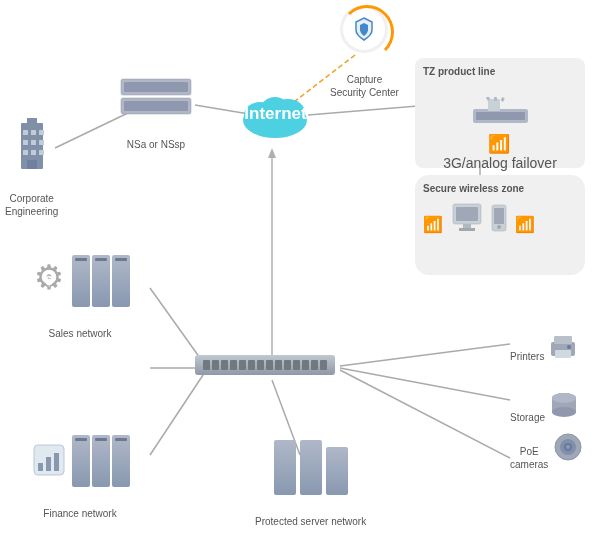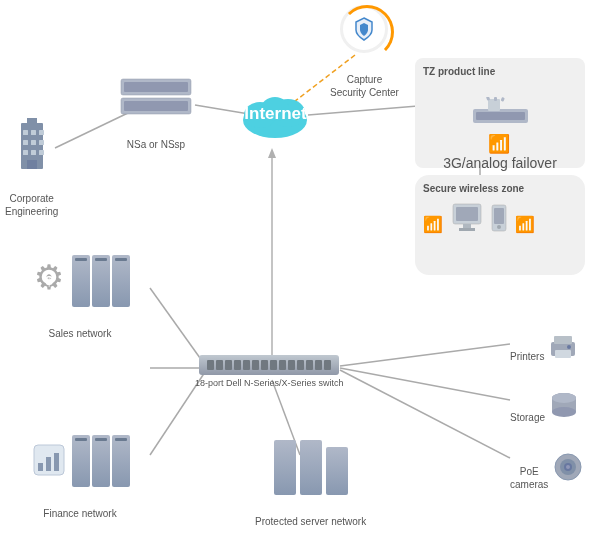--- a/index.html
+++ b/index.html
@@ -99,21 +99,21 @@
 
     
     .server-node {
       top: 440px;
       left: 255px;
     }
 
     
     .printers-node { top: 330px; left: 510px; }
     .storage-node { top: 390px; left: 510px; align-items: flex-end; }
-    .poe-node { top: 445px; left: 510px; }
+    .poe-node { top: 425px; left: 510px; }
 
     
     .corp-node {
       top: 118px;
       left: 5px;
     }
 
     
     .label {
       font-size: 10px;
@@ -405,21 +405,20 @@
       <div class="switch-port"></div>
       <div class="switch-port"></div>
       <div class="switch-port"></div>
       <div class="switch-port"></div>
       <div class="switch-port"></div>
       <div class="switch-port"></div>
       <div class="switch-port"></div>
       <div class="switch-port"></div>
       <div class="switch-port"></div>
     </div>
-    <div class="label" style="font-size:9px;margin-top:3px;">18-port Dell N-Series/X-Series switch</div>
   </div>
 
   <div class="node server-node">
     <div class="protected-servers">
       <div class="protected-server"></div>
       <div class="protected-server"></div>
       <div class="protected-server" style="height:48px;"></div>
     </div>
     <div class="label">Protected server network</div>
   </div>

